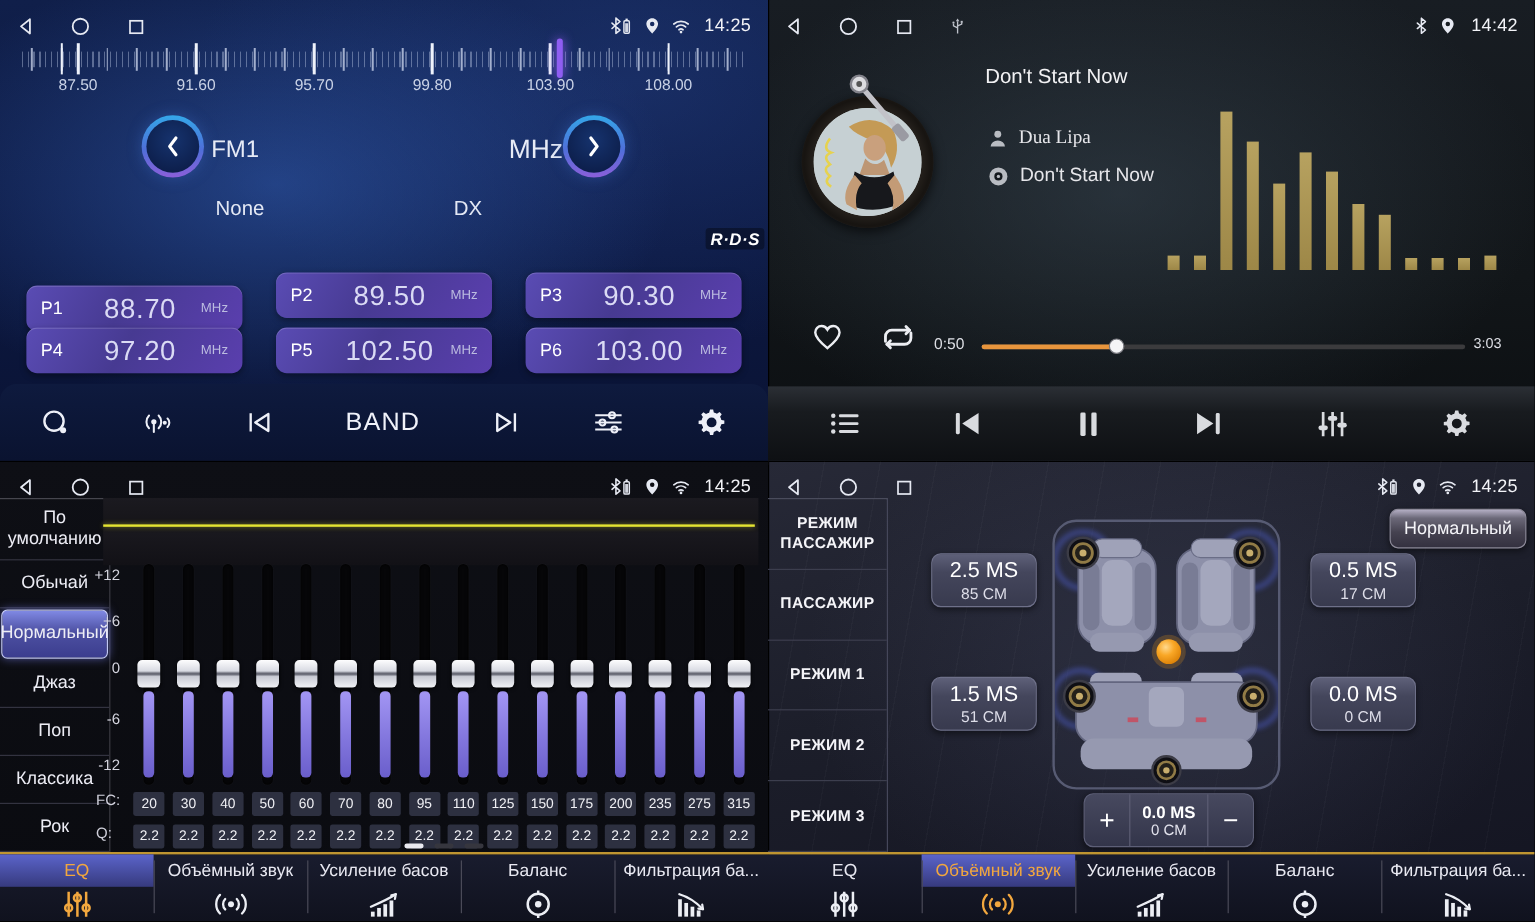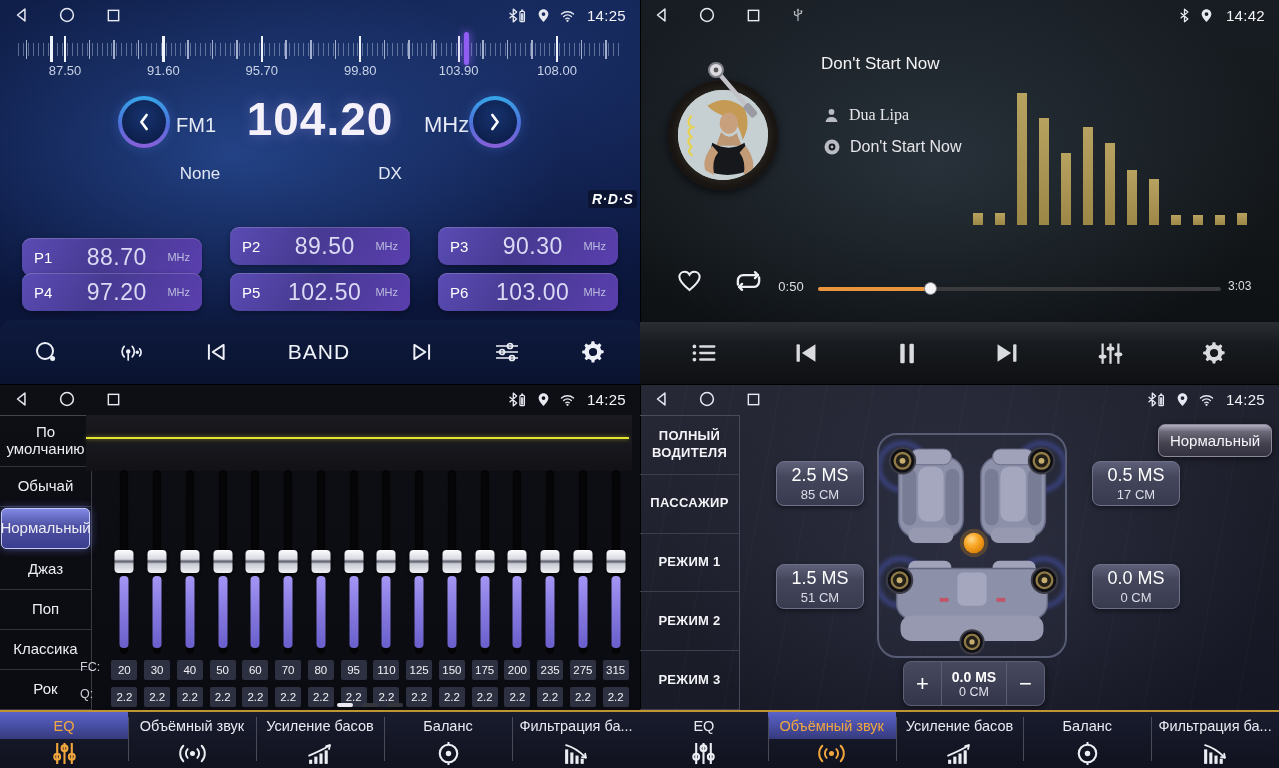--- a/index.html
+++ b/index.html
@@ -19,21 +19,21 @@
     box-shadow:inset 0 1px 0 #000;}
   #q-sound{left:640px;top:384px;width:639px;height:384px;
     background:radial-gradient(420px 300px at 52% 45%, rgba(84,88,120,.28), transparent 72%),
                linear-gradient(168deg,#272937 0%,#1c1e2a 45%,#131421 100%);
     box-shadow:inset 1px 1px 0 #000;}
   #q-sound::before{content:"";position:absolute;inset:0;
     background:repeating-linear-gradient(100deg, rgba(255,255,255,.025) 0 1px, transparent 1px 46px);
     pointer-events:none;}
 
   
-  .statusbar{position:absolute;left:0;top:0;right:0;height:30px;display:flex;align-items:center;padding:0 14px;z-index:5;}
+  .statusbar{position:absolute;left:0;top:0;right:0;height:30px;display:flex;align-items:flex-end;padding:0 14px;z-index:5;}
   .sb-nav{display:flex;align-items:center;gap:31px;}
   .sb-right{margin-left:auto;display:flex;align-items:center;gap:9px;}
   .sbi{color:#e6e9f2;display:block;}
   .sb-time{font-size:15px;color:#f2f3f7;margin-left:3px;letter-spacing:.3px;}
 
   
   .dial{position:absolute;left:18px;top:36px;width:604px;height:26px;}
   .tk{position:absolute;left:0;right:0;}
   .tk-minor{top:7px;height:13px;background:repeating-linear-gradient(90deg, rgba(200,212,238,.40) 0 1px, transparent 1px 4.92px);}
   .tk-med{top:4px;height:19px;background:repeating-linear-gradient(90deg, rgba(222,230,250,.70) 0 1.6px, transparent 1.6px 24.6px);background-position:46px 0;}
@@ -399,21 +399,20 @@
       </div>
 
     <div class="nav-circle" style="left:118px;top:96px;">
       <div class="inner">
           <svg width="14" height="22">
             <use href="#i-chev-l"></use>
           </svg>
         </div>
     </div>
     <div class="fm-band">FM1</div>
-    <div class="freq-big">104.20</div>
     <div class="fm-unit">MHz</div>
     <div class="nav-circle" style="left:469px;top:96px;">
       <div class="inner">
           <svg width="14" height="22">
             <use href="#i-chev-r"></use>
           </svg>
         </div>
     </div>
     <div class="fm-none">None</div>
     <div class="fm-dx">DX</div>
@@ -638,20 +637,27 @@
         </div>
         <div class="eq-item">
           <span>Рок</span>
         </div>
       </div>
 
     <div class="curve-panel">
       <div class="curve-line"></div>
     </div>
 
+    <div class="eq-scale" id="eq-scale">
+        <span style="top:7px">+12</span>
+        <span style="top:46px">+6</span>
+        <span style="top:85px">0</span>
+        <span style="top:127px">-6</span>
+        <span style="top:166px">-12</span>
+      </div>
     <div class="eq-sliders" id="eq-sliders">
         <div class="eq-col">
        <div class="eq-track"></div>
        <div class="eq-fill"></div>
        <div class="eq-handle"></div>
        <div class="fcq-box fc-box">20</div>
        <div class="fcq-box q-box">2.2</div>
      </div>
         <div class="eq-col">
        <div class="eq-track"></div>
@@ -833,21 +839,21 @@
             <use href="#i-location"></use>
           </svg>
           <svg class="sbi" width="15" height="15">
             <use href="#i-wifi"></use>
           </svg>
       <span class="sb-time">14:25</span>
     </div>
       </div>
 
     <div class="sf-menu" id="sf-menu">
-        <div class="sf-item">ПОЛНЫЙ ВОДИТЕЛЯ</div>
+        <div class="sf-item">РЕЖИМ ПАССАЖИР</div>
         <div class="sf-item">ПАССАЖИР</div>
         <div class="sf-item">РЕЖИМ 1</div>
         <div class="sf-item">РЕЖИМ 2</div>
         <div class="sf-item">РЕЖИМ 3</div>
       </div>
 
     <div class="sf-normal-btn">Нормальный</div>
 
     <div class="seat-panel">
       <svg viewBox="0 0 190 225" width="186" height="221">

